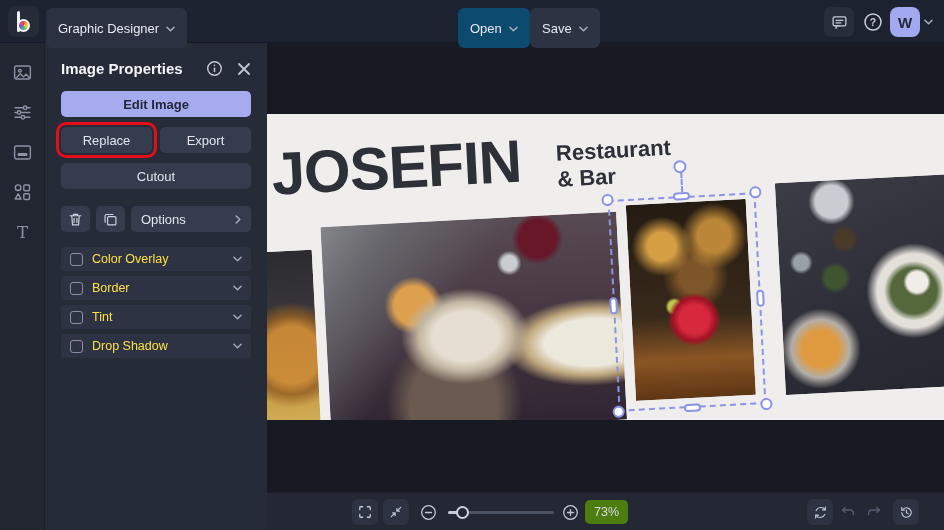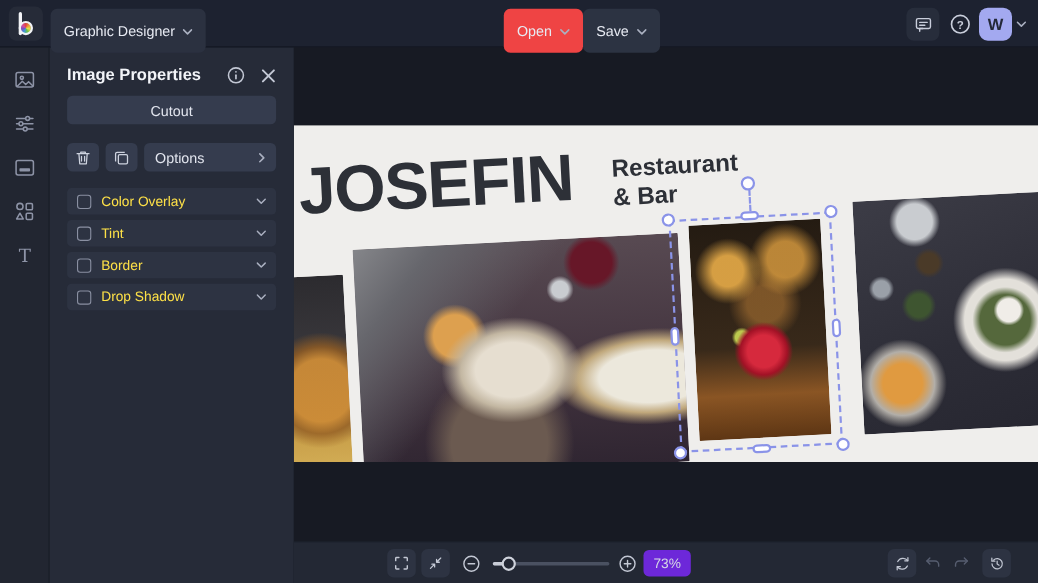--- a/index.html
+++ b/index.html
@@ -127,42 +127,42 @@
   .bottombar { position:absolute; left:0; bottom:0; width:677px; height:38px; background:#232834;
     border-top:1px solid #1a1e28; z-index:15; }
   .bb-btn { position:absolute; top:6px; width:26px; height:26px; background:#2d3342; border-radius:6px;
     display:flex; align-items:center; justify-content:center; color:#c3c8d4; cursor:pointer; }
   .bb-ghost { background:transparent; }
   .bb-dim { color:#575e70; }
   .zoom-track { position:absolute; left:181px; top:18px; width:106px; height:2.5px; background:#4a5161; border-radius:2px; cursor:pointer; }
   .zoom-fill { position:absolute; left:0; top:0; height:2.5px; width:14px; background:#c8ccd6; border-radius:2px; }
   .zoom-handle { position:absolute; left:8px; top:-5.5px; width:13px; height:13px; border-radius:50%;
     background:#232834; border:2px solid #cfd3dc; }
-  .zoom-label { position:absolute; left:318px; top:7px; height:24px; padding:0 9px; background:#6d28d9;
+  .zoom-label { position:absolute; left:318px; top:7px; height:24px; padding:0 9px; background:#4d7c0f;
     border-radius:5px; font-size:12.5px; color:#d6dae4; display:flex; align-items:center; }
 </style>
 </head>
 <body>
 
 <div class="topbar">
   <div class="logo-btn">
     <div class="logo-b">
       <div class="stem"></div>
         <div class="wheel"></div>
     </div>
   </div>
   <button class="tb-btn" style="left:46px;">
     <span>Graphic Designer</span>
     <span class="tb-chev">
       <svg width="9" height="6" viewBox="0 0 10 6">
           <polyline points="1,1 5,5 9,1" fill="none" stroke="currentColor" stroke-width="1.6" stroke-linecap="round" stroke-linejoin="round"></polyline>
         </svg>
     </span>
   </button>
-  <button class="tb-btn" style="left:458px; background:#ef4444;">
+  <button class="tb-btn" style="left:458px; background:#0c4a6e;">
     <span>Open</span>
     <span class="tb-chev">
       <svg width="9" height="6" viewBox="0 0 10 6">
           <polyline points="1,1 5,5 9,1" fill="none" stroke="currentColor" stroke-width="1.6" stroke-linecap="round" stroke-linejoin="round"></polyline>
         </svg>
     </span>
   </button>
   <button class="tb-btn" style="left:530px; background:#2c3342;text-align:right;">
     <span>Save</span>
     <span class="tb-chev">
@@ -255,21 +255,26 @@
         <rect x="8.2" y="4.8" width="1.6" height="1.7" rx="0.8" fill="currentColor"></rect>
       </svg>
     </span>
     <span class="ph-icon">
       <svg width="14" height="14" viewBox="0 0 14 14" stroke="currentColor" stroke-width="1.8" stroke-linecap="round">
         <path d="M2 2l10 10M12 2L2 12"></path>
       </svg>
     </span>
   </div>
 
-
+  <button class="btn btn-accent btn-edit">Edit Image</button>
+
+  <div class="btn-row">
+    <button class="btn btn-replace">Replace</button>
+    <button class="btn">Export</button>
+  </div>
 
   <button class="btn btn-cutout">Cutout</button>
 
   <div class="tool-row">
     <button class="btn sq-btn">
       <span>
         <svg width="15" height="15" viewBox="0 0 18 18" fill="none" stroke="currentColor" stroke-width="1.4" stroke-linecap="round" stroke-linejoin="round">
           <path d="M2.5 4.5h13M6.5 4.5V2.8h5v1.7M4.5 4.5l.9 11h7.2l.9-11"></path>
           <path d="M7.3 7.5v5M10.7 7.5v5"></path>
         </svg>
@@ -298,30 +303,30 @@
       <span class="checkbox"></span>
       <span class="toggle-label">Color Overlay</span>
       <span class="chev">
         <svg width="9" height="6" viewBox="0 0 10 6">
             <polyline points="1,1 5,5 9,1" fill="none" stroke="currentColor" stroke-width="1.5" stroke-linecap="round" stroke-linejoin="round"></polyline>
           </svg>
       </span>
     </div>
     <div class="toggle-row">
       <span class="checkbox"></span>
-      <span class="toggle-label">Tint</span>
+      <span class="toggle-label">Border</span>
       <span class="chev">
         <svg width="9" height="6" viewBox="0 0 10 6">
             <polyline points="1,1 5,5 9,1" fill="none" stroke="currentColor" stroke-width="1.5" stroke-linecap="round" stroke-linejoin="round"></polyline>
           </svg>
       </span>
     </div>
     <div class="toggle-row">
       <span class="checkbox"></span>
-      <span class="toggle-label">Border</span>
+      <span class="toggle-label">Tint</span>
       <span class="chev">
         <svg width="9" height="6" viewBox="0 0 10 6">
             <polyline points="1,1 5,5 9,1" fill="none" stroke="currentColor" stroke-width="1.5" stroke-linecap="round" stroke-linejoin="round"></polyline>
           </svg>
       </span>
     </div>
     <div class="toggle-row">
       <span class="checkbox"></span>
       <span class="toggle-label">Drop Shadow</span>
       <span class="chev">

